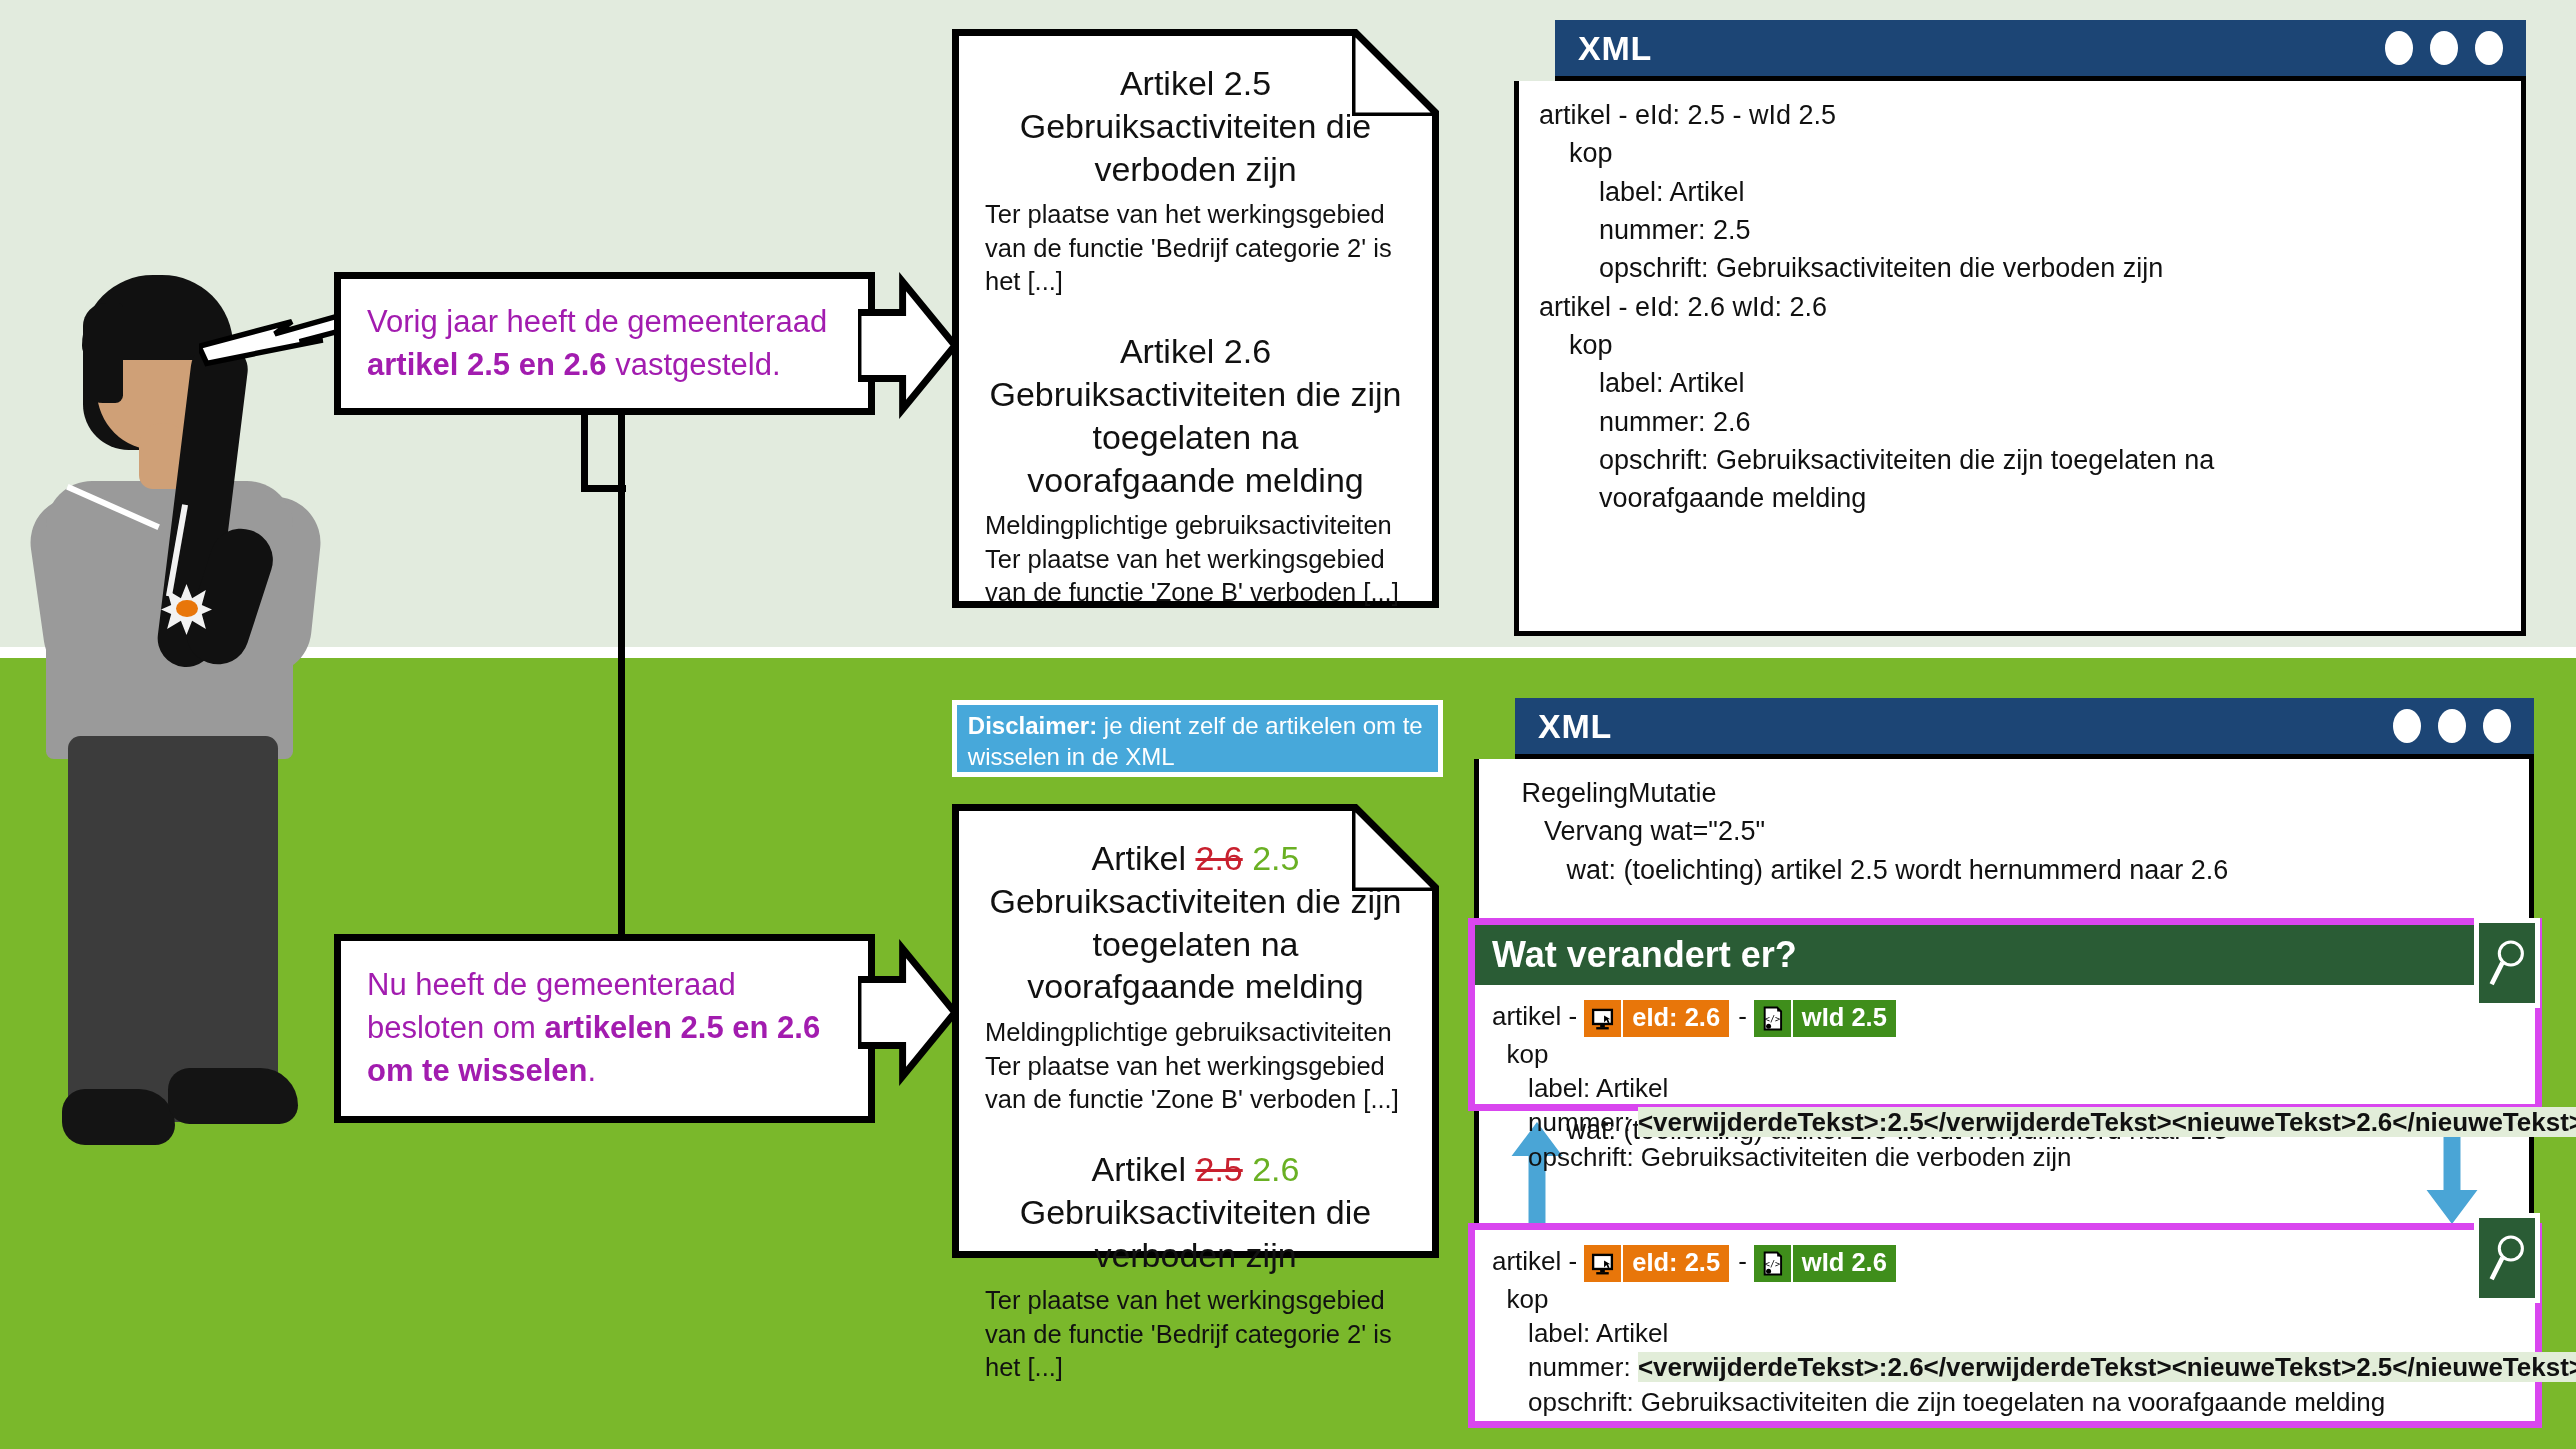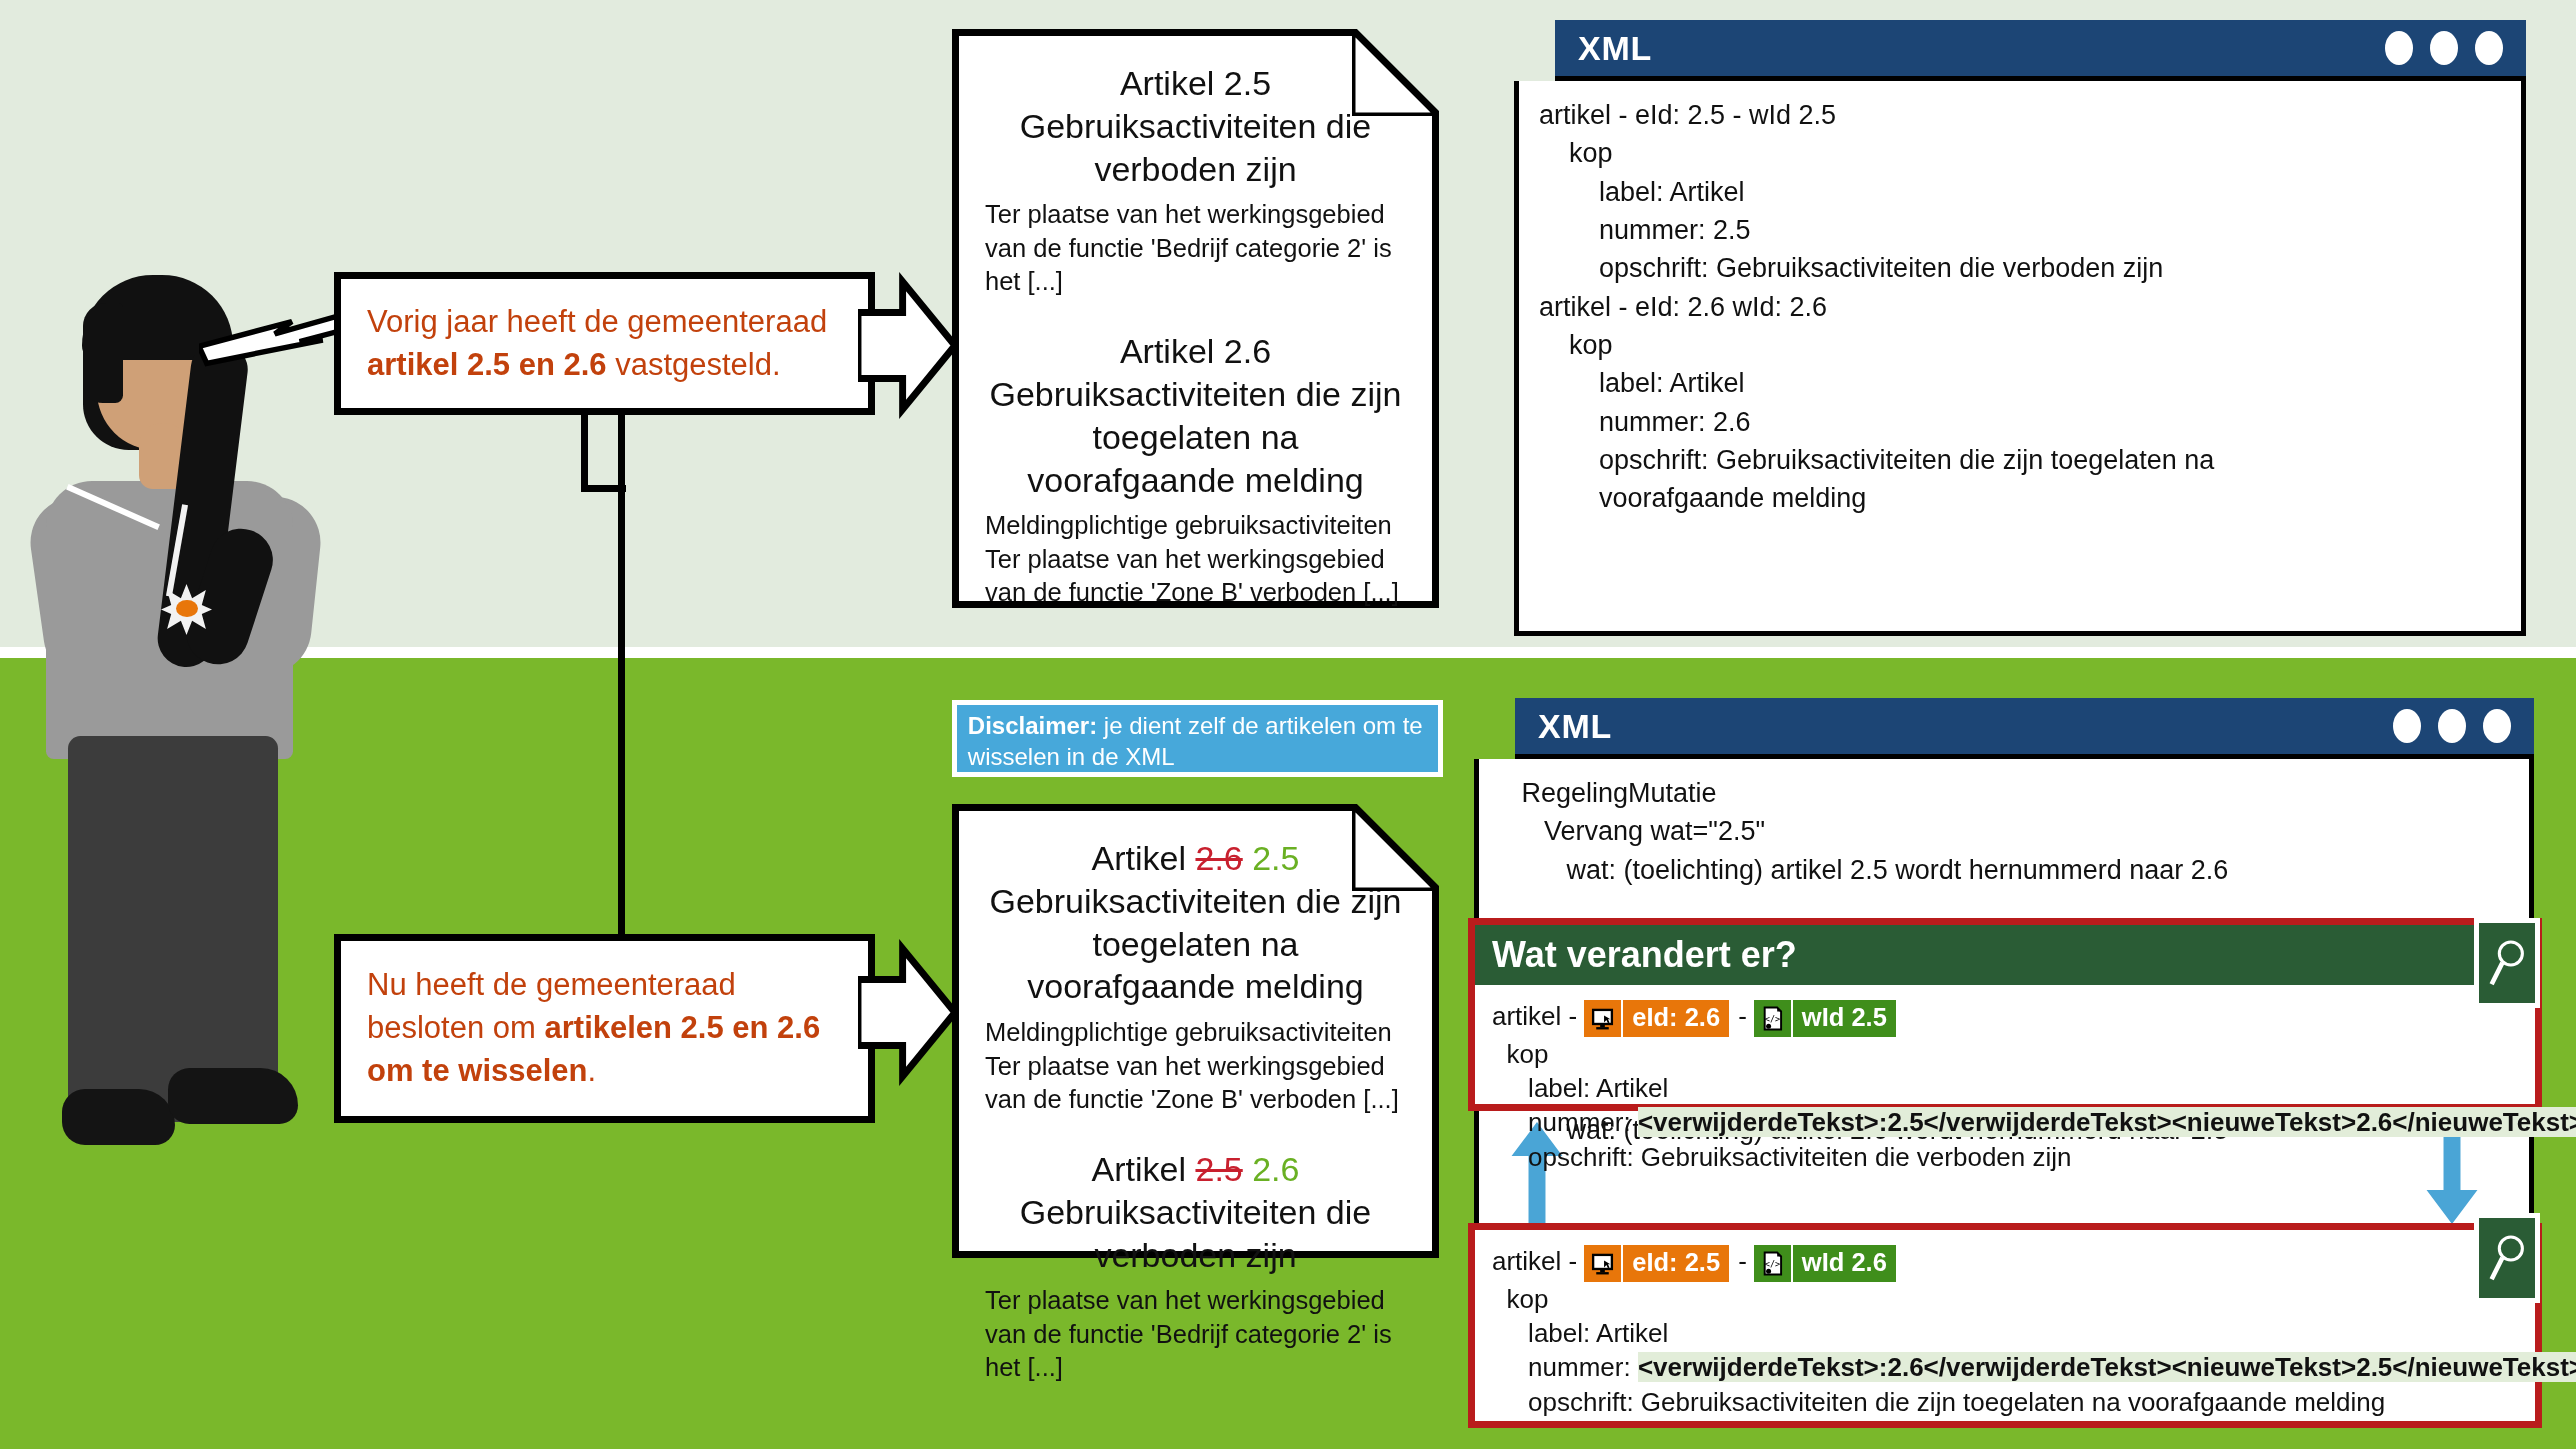--- a/index.html
+++ b/index.html
@@ -35,21 +35,21 @@
   .p-legR{position:absolute;left:155px;top:634px;width:80px;height:216px;background:#3c3c3c;border-radius:0 0 7.7px 7.7px;}
   .p-shoeL{position:absolute;left:39px;top:817px;width:113px;height:56px;background:#141414;border-radius:23px 36px 20px 23px;}
   .p-shoeR{position:absolute;left:145px;top:796px;width:130px;height:56px;background:#141414;border-radius:23px 40px 20px 23px;}
 
   
   .bolt{position:absolute;left:199px;top:306px;width:147px;height:62px;}
 
   
   .bubble{position:absolute;background:#fff;border:7px solid #000;box-sizing:border-box;
     display:flex;align-items:center;}
-  .bubble-txt{padding:0 26px;font-size:31px;line-height:1.38;color:#c2410c;}
+  .bubble-txt{padding:0 26px;font-size:31px;line-height:1.38;color:#a21caf;}
   .bubble-txt b{font-weight:bold;}
   #bubble1{left:334px;top:272px;width:541px;height:143px;}
   #bubble2{left:334px;top:934px;width:541px;height:189px;}
 
   
   .conn{position:absolute;background:#000;}
 
   
   .barrow{position:absolute;}
 
@@ -80,21 +80,21 @@
   #xml2{left:1474px;top:698px;width:1060px;height:664px;}
   #xml2 .xmlbody{height:609px;}
 
   
   .disclaimer{position:absolute;left:952px;top:700px;width:491px;height:77px;
      background:#47a8da;border:5.4px solid #fff;box-sizing:border-box;
      color:#fff;font-size:24px;line-height:1.28;padding:6.2px 10.8px;}
   .disclaimer b{font-weight:bold;}
 
   
-  .ovl{position:absolute;background:#fff;border:7px solid #b91c1c;box-sizing:border-box;z-index:20;}
+  .ovl{position:absolute;background:#fff;border:7px solid #d946ef;box-sizing:border-box;z-index:20;}
   .ovl-head{background:#2a5c35;height:60px;display:flex;align-items:center;padding:0 17px;}
   .ovl-head span{color:#fff;font-size:36px;font-weight:bold;}
   .ovl-body{padding:14px 17px 14px 17px;}
   .ol{font-size:26px;line-height:1.32;color:#111;white-space:pre;}
   .hl{background:#e2edd9;}
   .badge{display:inline-flex;align-items:center;vertical-align:middle;height:37px;
      font-size:25.5px;font-weight:bold;color:#fff;padding:0 9.3px;margin:0 1.5px;}
   .bg-or{background:#e8760a;}
   .bg-gr{background:#3f8e1b;}
   .ico{display:inline-flex;align-items:center;justify-content:center;

